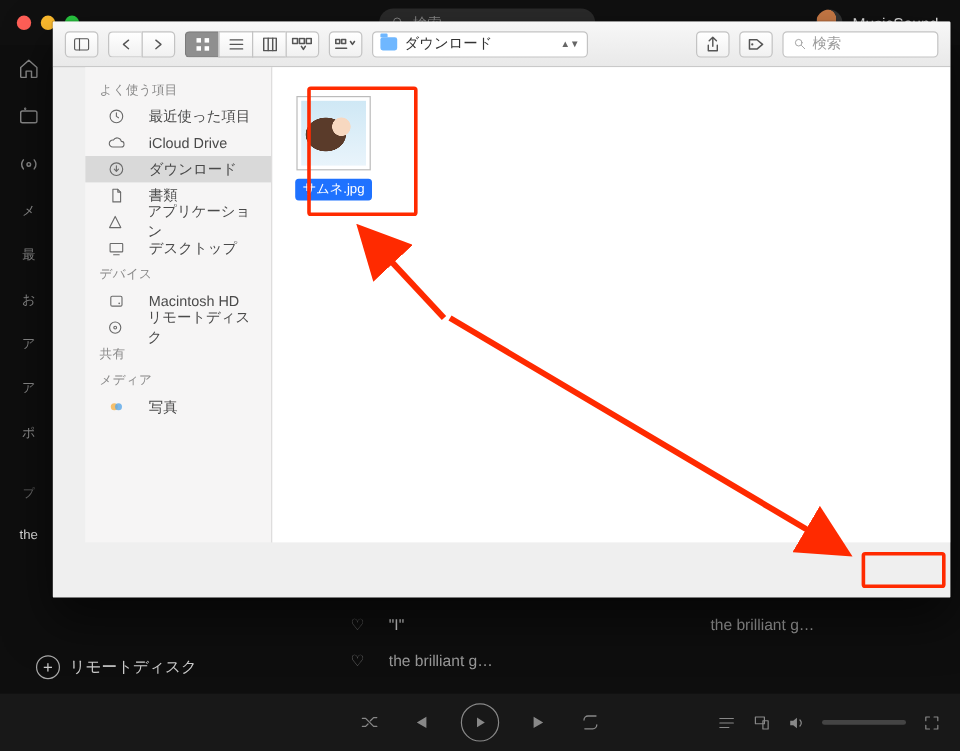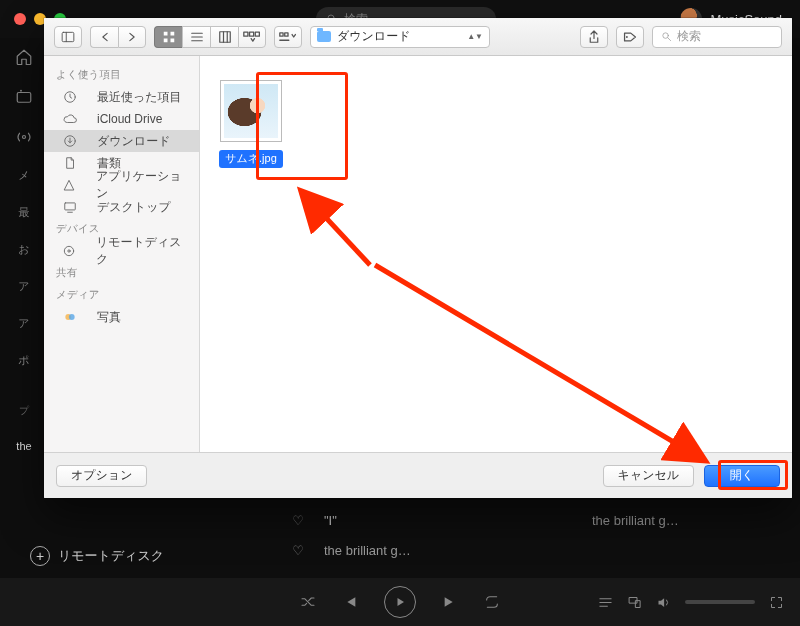--- a/index.html
+++ b/index.html
@@ -44,21 +44,21 @@
   .seg .btn:first-child { border-top-left-radius: 4px; border-bottom-left-radius: 4px; }
   .seg .btn:last-child { border-top-right-radius: 4px; border-bottom-right-radius: 4px; border-right-width: 1px; }
   .btn.active { background: #8f8f8f; color: #fff; border-color: #7a7a7a; }
   .path-popup { flex: 0 0 180px; height: 22px; border: 1px solid #c3c3c3; border-radius: 4px; background: #fff; display: flex; align-items: center; padding: 0 6px; gap: 6px; font-size: 12px; color: #333; }
   .path-popup .folder-ico { width: 14px; height: 11px; background: #6fb7ff; border-radius: 2px; position: relative; }
   .path-popup .folder-ico::before { content: ""; position: absolute; top: -3px; left: 0; width: 6px; height: 3px; background: #6fb7ff; border-radius: 1px 1px 0 0; }
   .path-popup .chev { margin-left: auto; display: flex; flex-direction: column; line-height: 5px; font-size: 8px; color: #666; }
   .spacer { flex: 1; }
   .search-field { width: 130px; height: 22px; border: 1px solid #c3c3c3; border-radius: 4px; background: #fff; display: flex; align-items: center; padding: 0 8px; gap: 5px; color: #9a9a9a; font-size: 12px; }
 
-  .panel-body { display: flex; height: calc(100% - 38px - 46px); }
+  .panel-body { display: flex; height: calc(100% - 38px - 46px); margin-left: 27px; }
   .sidebar { width: 156px; background: #f6f5f5; border-right: 1px solid #d7d7d7; padding: 8px 0; font-size: 12px; color: #4a4a4a; overflow: hidden; }
   .sb-header { padding: 4px 12px; font-size: 10.5px; color: #8a8a8a; letter-spacing: .02em; }
   .sb-item { display: flex; align-items: center; gap: 19px; padding: 4px 12px 4px 18px; height: 22px; cursor: default; }
   .sb-item.selected { background: #d9d9d9; }
   .sb-ico { width: 16px; height: 14px; display: inline-flex; align-items: center; justify-content: center; color: #6a6a6a; }
 
   .content { flex: 1; background: #ffffff; position: relative; }
   .thumb { position: absolute; left: 15px; top: 24px; width: 72px; height: 92px; }
   .thumb-img { width: 62px; height: 62px; margin: 0 auto; border: 1px solid #bbb; background: #fff; padding: 3px; }
   .thumb-img .inner { width: 100%; height: 100%; background:
@@ -323,20 +323,29 @@
               <rect class="ico-stroke" x="3" y="5" width="18" height="12" rx="1"></rect>
               <line class="ico-stroke" x1="8" y1="21" x2="16" y2="21"></line>
             </svg>
           </span>
           <span>デスクトップ</span>
         </div>
         <div class="sb-header">デバイス</div>
         <div class="sb-item">
           <span class="sb-ico">
             <svg width="14" height="14" viewBox="0 0 24 24">
+              <rect class="ico-stroke" x="4" y="5" width="16" height="14" rx="2"></rect>
+              <circle cx="16" cy="15" r="1.2" fill="currentColor"></circle>
+            </svg>
+          </span>
+          <span>Macintosh HD</span>
+        </div>
+        <div class="sb-item">
+          <span class="sb-ico">
+            <svg width="14" height="14" viewBox="0 0 24 24">
               <circle class="ico-stroke" cx="12" cy="12" r="8"></circle>
               <circle class="ico-stroke" cx="12" cy="12" r="2"></circle>
             </svg>
           </span>
           <span>リモートディスク</span>
         </div>
         <div class="sb-header">共有</div>
         <div class="sb-header">メディア</div>
         <div class="sb-item">
           <span class="sb-ico">
@@ -351,26 +360,20 @@
     <div class="content">
       <div class="thumb">
         <div class="thumb-img">
             <div class="inner"></div>
           </div>
         <div class="thumb-label"><span>サムネ.jpg</span></div>
       </div>
     </div>
   </div>
 
-  <div class="bottombar">
-    <span class="mac-btn">オプション</span>
-    <span class="spacer"></span>
-    <span class="mac-btn">キャンセル</span>
-    <span class="mac-btn primary">開く</span>
-  </div>
 </div>
 
 <div class="anno-box" style="left:256px; top:72px; width:92px; height:108px;"></div>
 <div class="anno-box" style="left:718px; top:460px; width:70px; height:30px;"></div>
 <svg class="arrows" width="800" height="626">
   <defs>
     <marker id="ah" viewBox="0 0 12 12" refX="10" refY="6" markerWidth="9" markerHeight="9" orient="auto-start-reverse">
       <path d="M0 0 L12 6 L0 12 z" fill="#ff2a00"></path>
     </marker>
   </defs>

